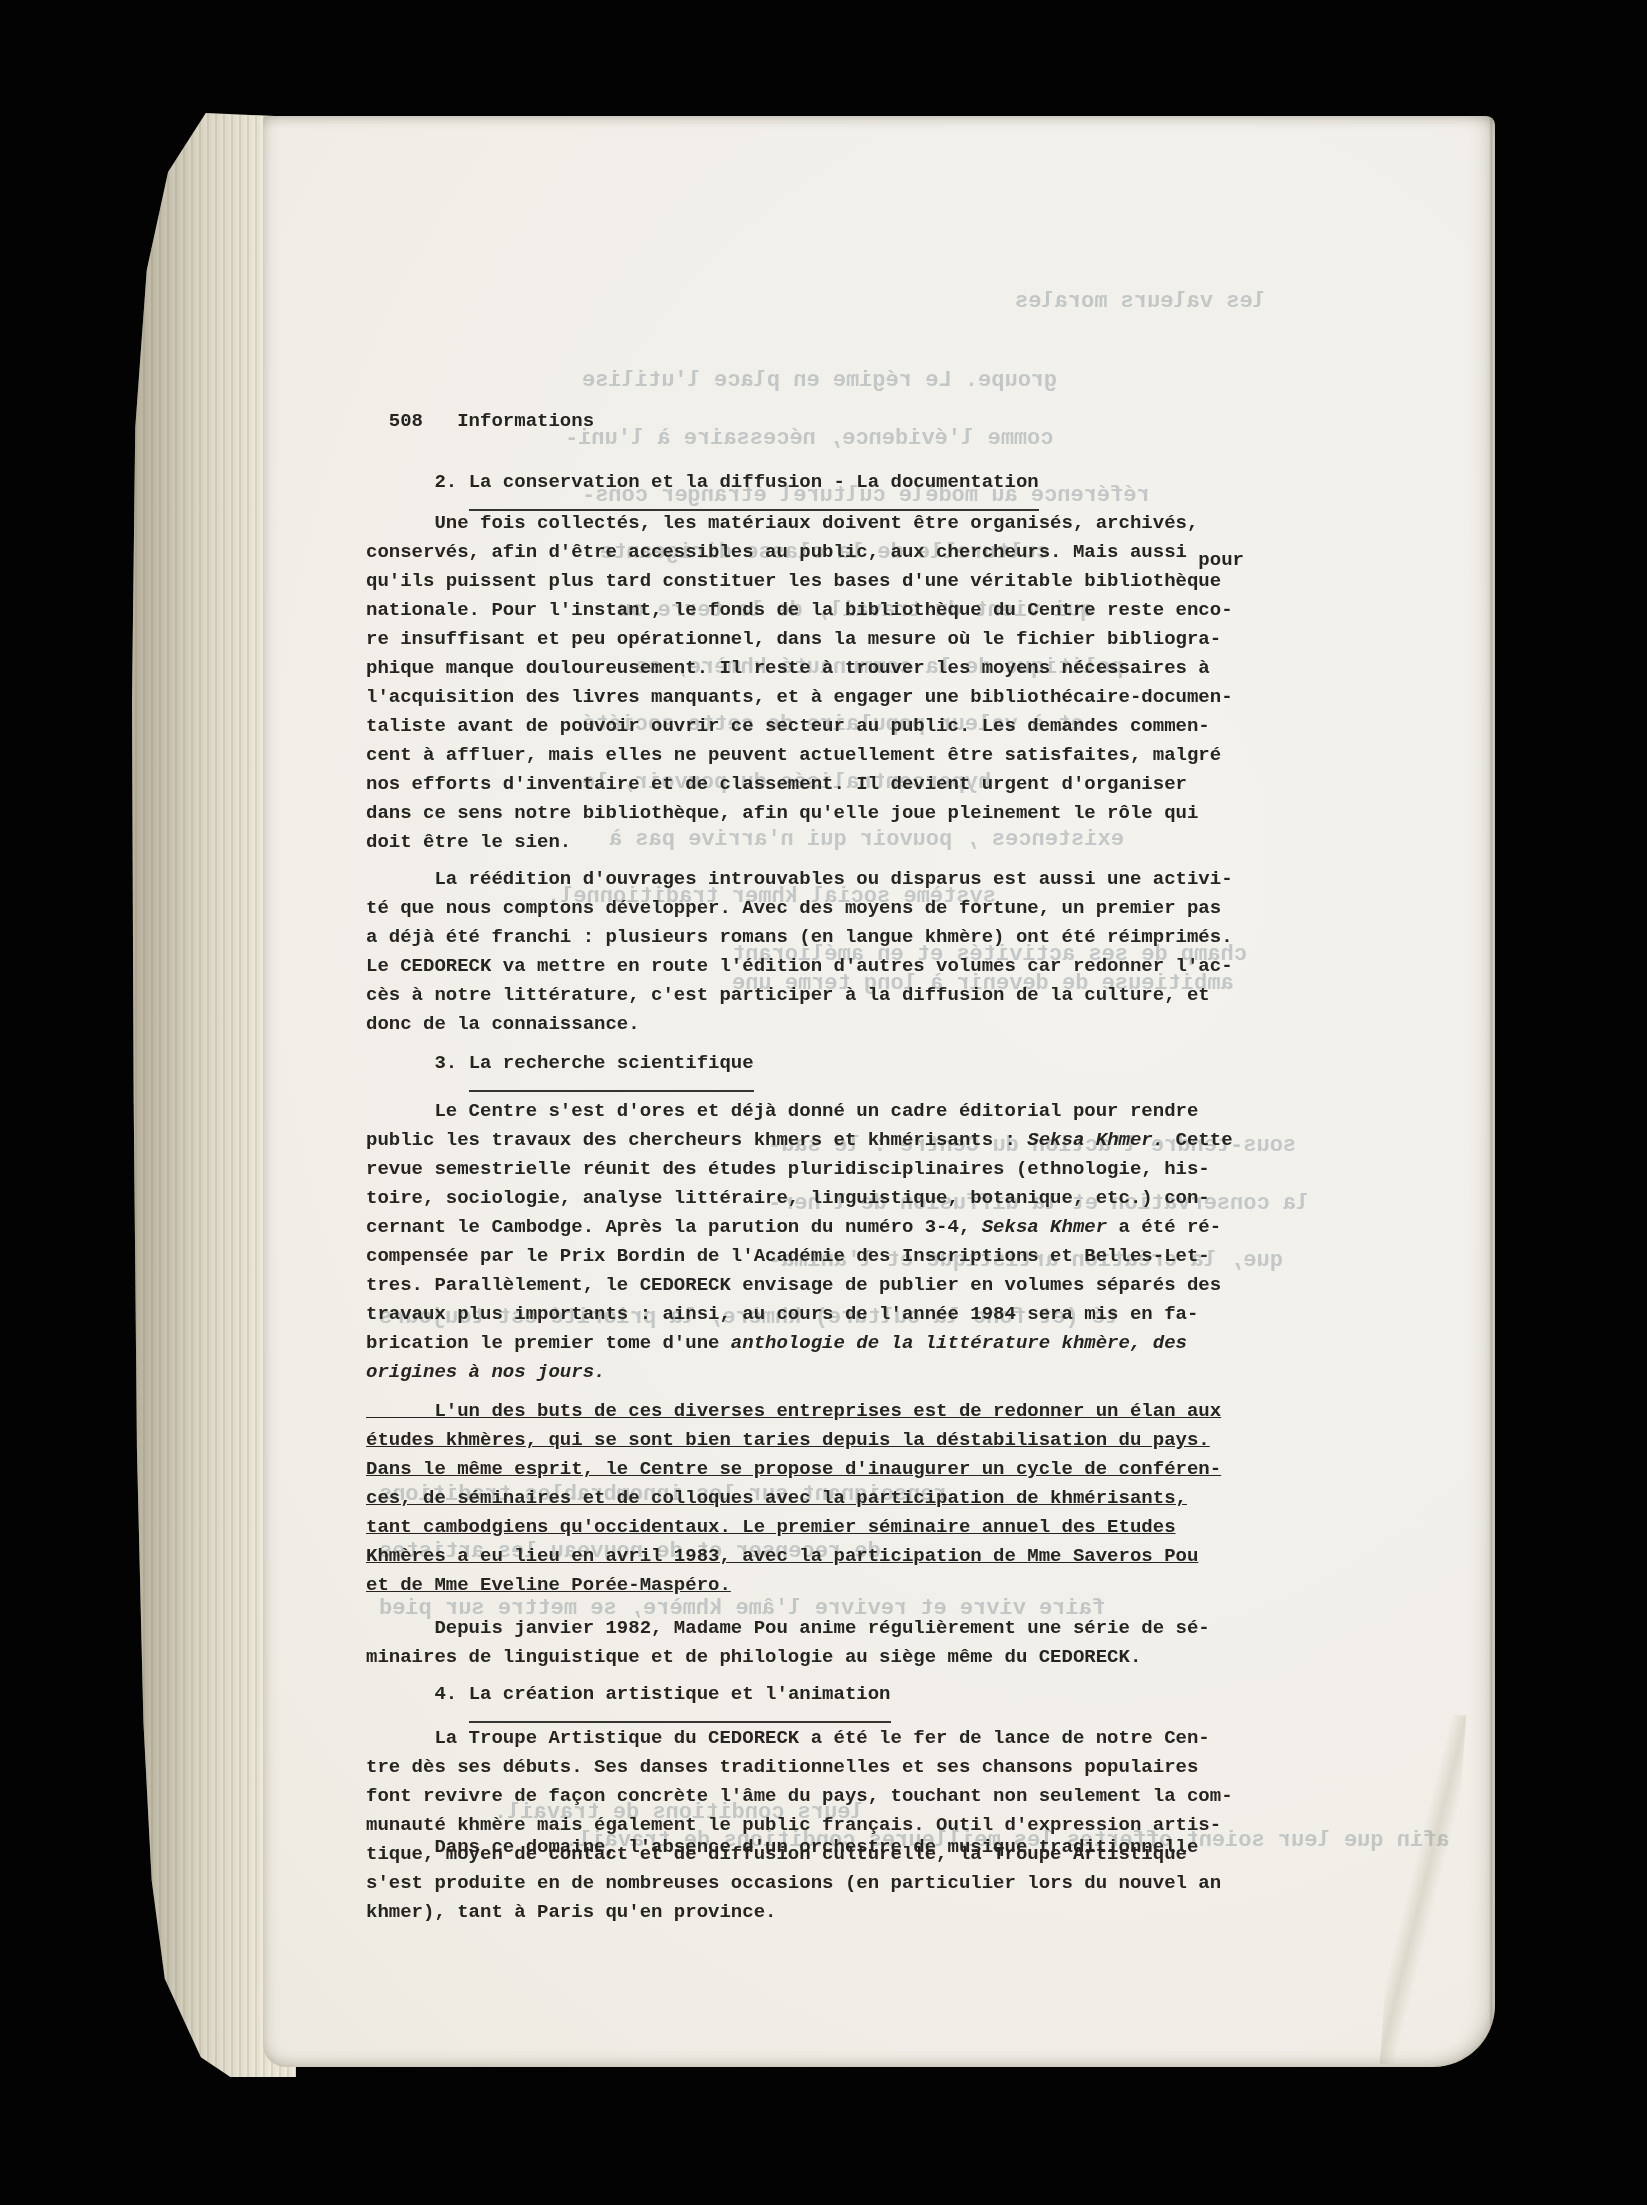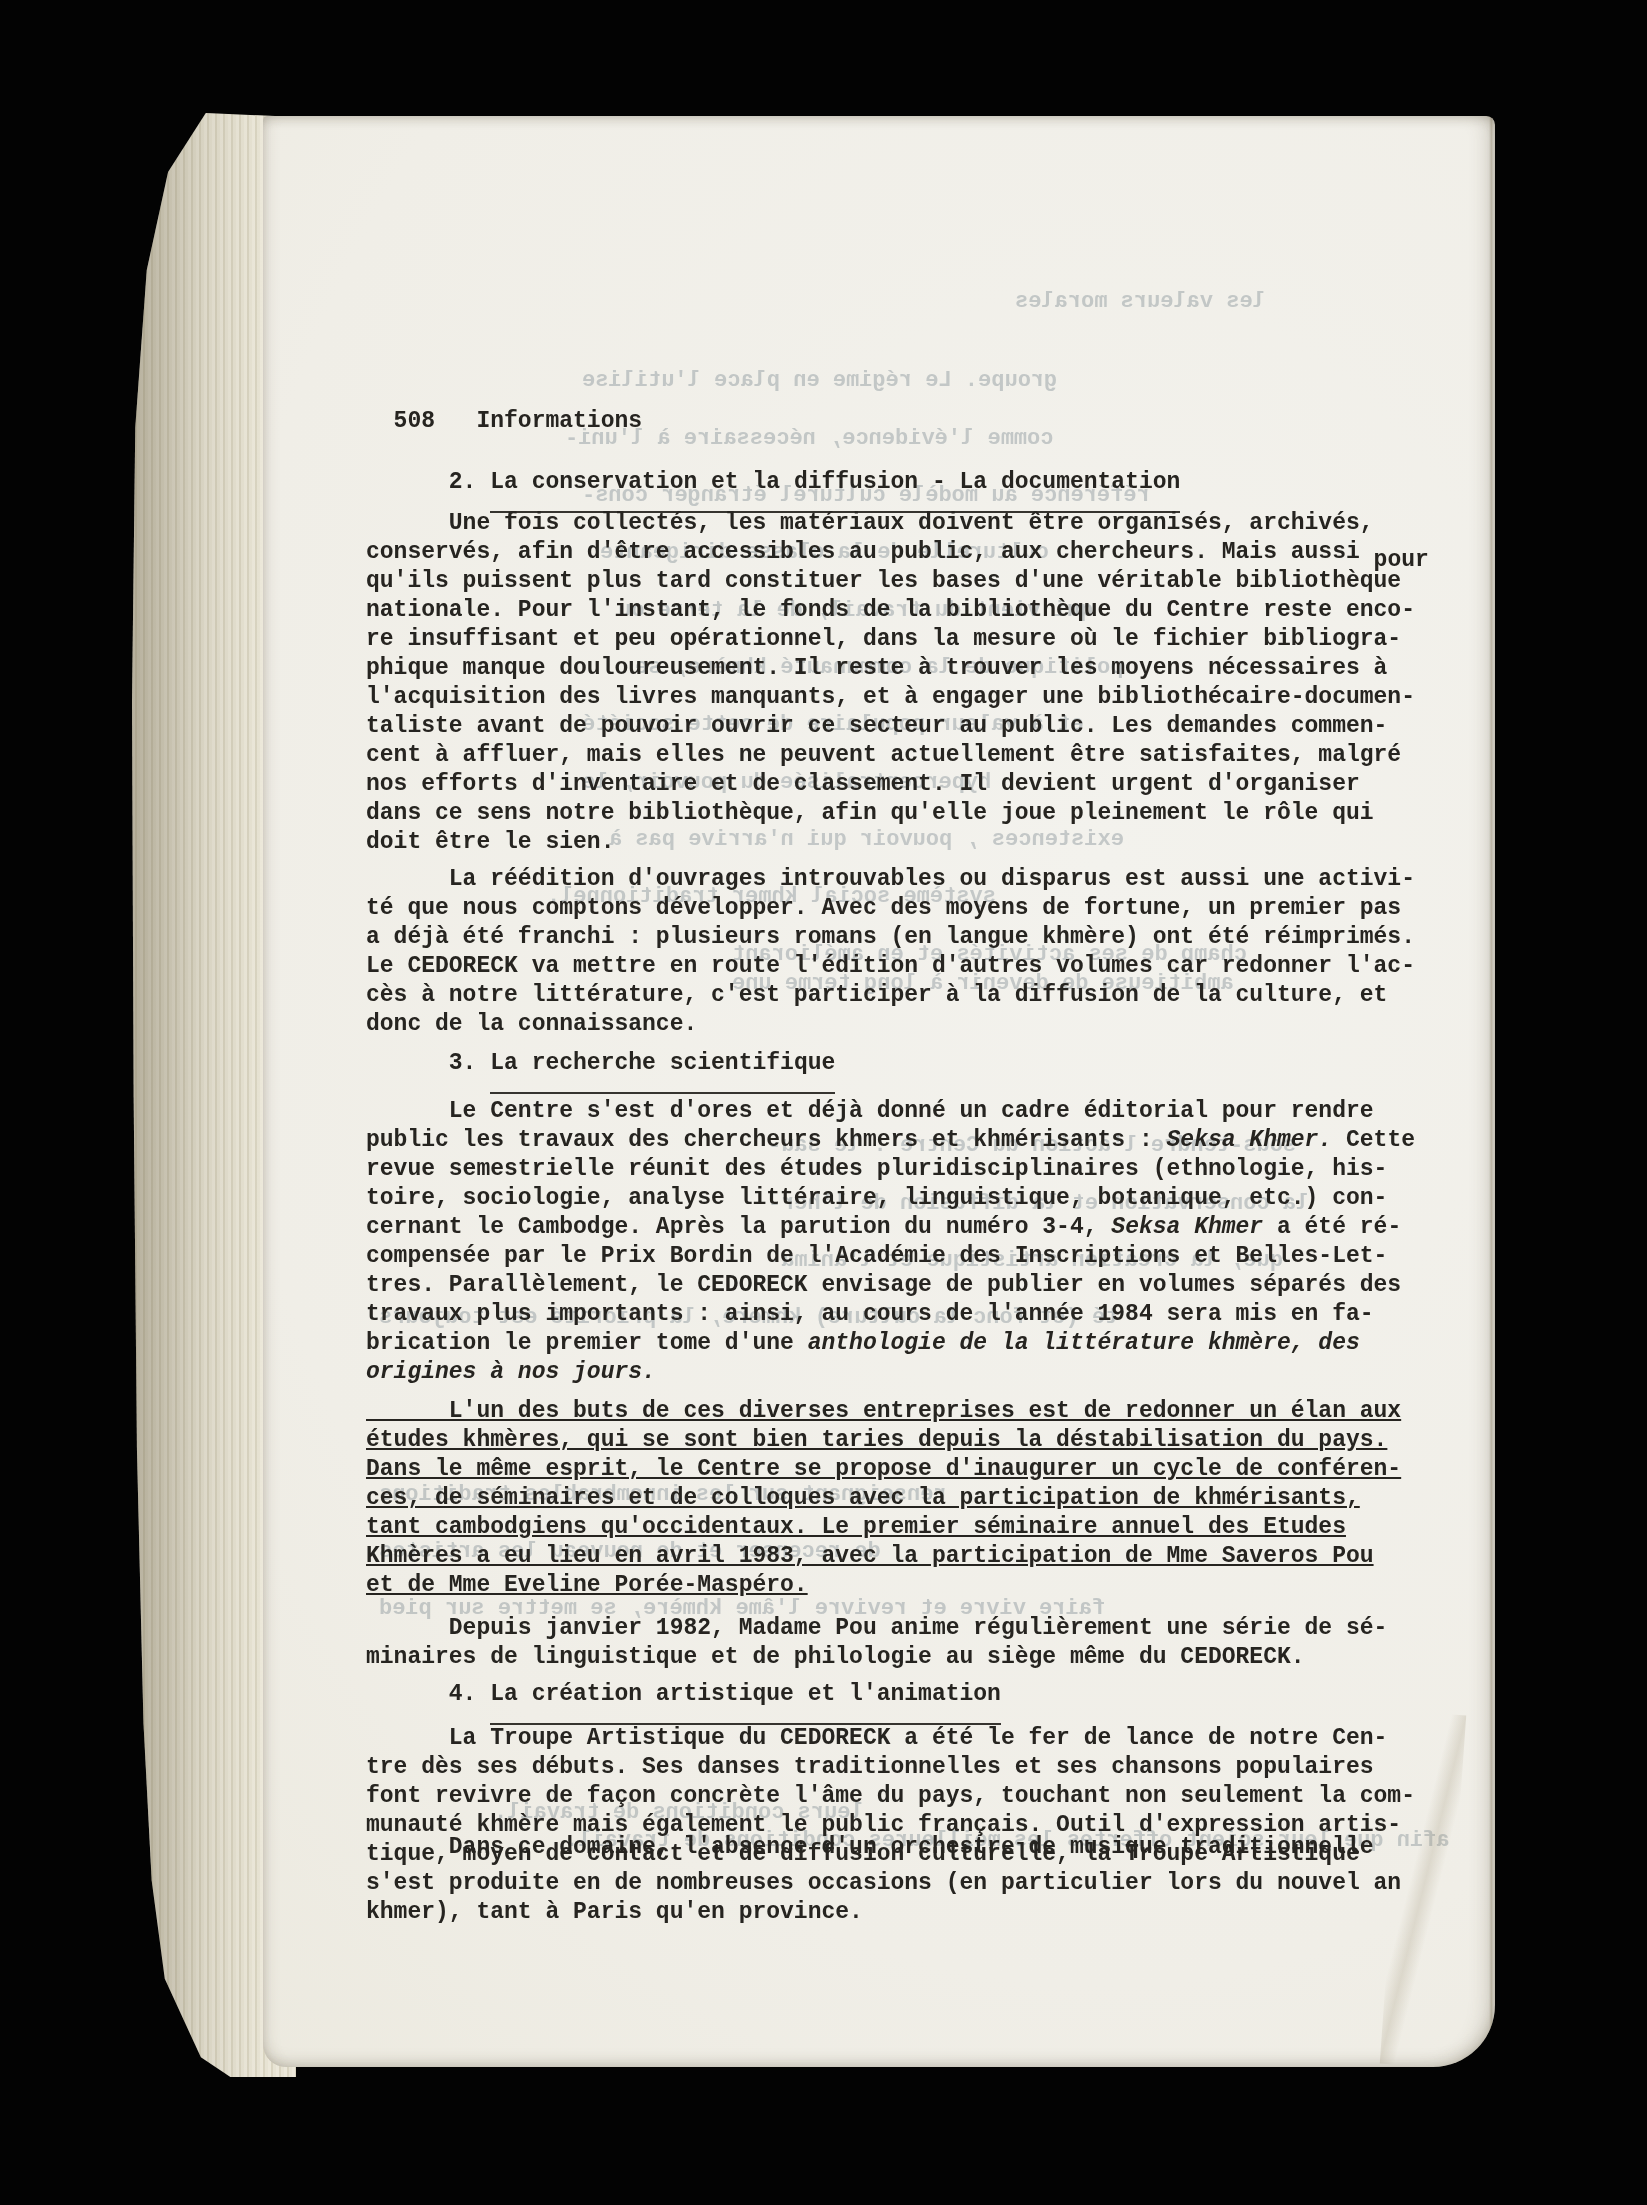--- a/index.html
+++ b/index.html
@@ -36,21 +36,21 @@
     position:absolute;left:1129px;top:1597px;width:62px;height:353px;
     background:linear-gradient(100deg,rgba(0,0,0,0) 38%,rgba(150,138,108,.22) 50%,rgba(0,0,0,0) 62%);
     transform:rotate(4deg);
   }
 
   
   #text-layer .block{
     position:absolute;left:103px; 
     color:#262420;
     font-family:"Liberation Mono","DejaVu Sans Mono",monospace;
-    font-size:23px;font-weight:bold;letter-spacing:0;
+    font-size:19px;font-weight:bold;letter-spacing:0;
   }
   .line{height:29px;line-height:29px;white-space:pre;}
   .seg{position:relative;white-space:pre;}
   .seg.it{font-style:italic;}
   .seg.ul{border-bottom:2.6px solid rgba(38,36,30,.92);padding-bottom:16px;}
 
   
   .bleed{
     position:absolute;
     font-family:"Liberation Mono","DejaVu Sans Mono",monospace;

